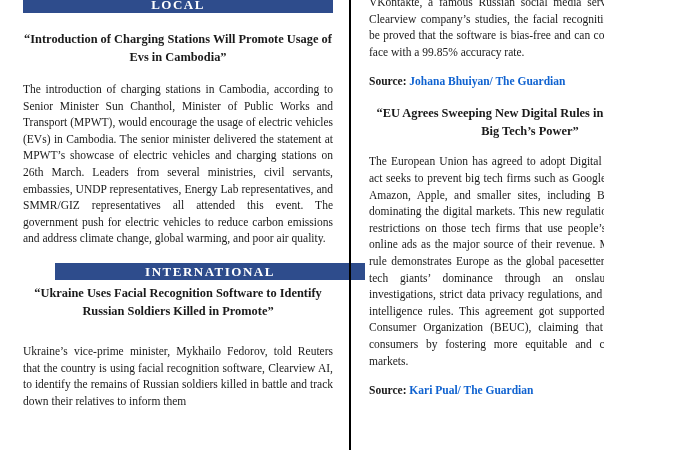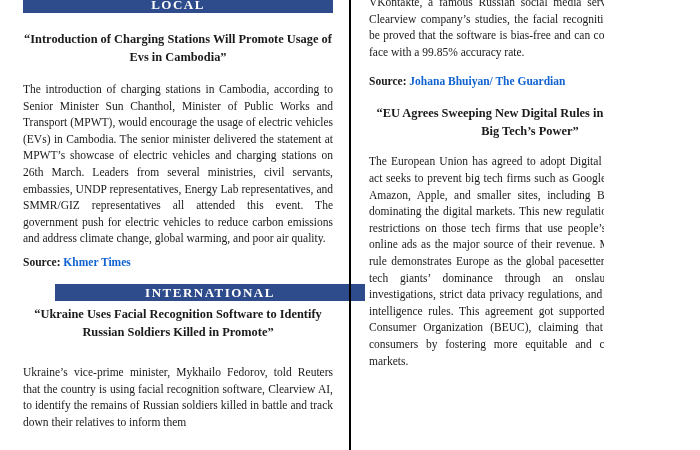--- a/index.html
+++ b/index.html
@@ -73,24 +73,20 @@
 <div class="page">
 
   <div class="col-left">
 
     <div class="section-banner banner-top-cut">LOCAL</div>
 
     <div class="article-title t1" style="margin-top:17px;">“Introduction of Charging Stations Will Promote Usage of Evs in Cambodia”</div>
 
     <div class="body-text" style="margin-top:15px;">The introduction of charging stations in Cambodia, according to Senior Minister Sun Chanthol, Minister of Public Works and Transport (MPWT), would encourage the usage of electric vehicles (EVs) in Cambodia. The senior minister delivered the statement at MPWT’s showcase of electric vehicles and charging stations on 26th March. Leaders from several ministries, civil servants, embassies, UNDP representatives, Energy Lab representatives, and SMMR/GIZ representatives all attended this event. The government push for electric vehicles to reduce carbon emissions and address climate change, global warming, and poor air quality.</div>
 
-    <div class="source-line" style="margin-top:9px;">
-      <span>Source: </span>
-      <span class="source-link">Khmer Times</span>
-    </div>
 
     <div class="section-banner" style="margin-top:16px;margin-left:32px;">INTERNATIONAL</div>
 
     <div class="article-title" style="margin-top:4px;">“Ukraine Uses Facial Recognition Software to Identify Russian Soldiers Killed in Promote”</div>
 
     <div class="body-text" style="margin-top:23px;">Ukraine’s vice-prime minister, Mykhailo Fedorov, told Reuters that the country is using facial recognition software, Clearview AI, to identify the remains of Russian soldiers killed in battle and track down their relatives to inform them</div>
   </div>
 
   <div class="divider"></div>
 
@@ -100,15 +96,19 @@
 
     <div class="source-line" style="margin-top:15px;">
       <span>Source: </span>
       <span class="source-link">Johana Bhuiyan/ The Guardian</span>
     </div>
 
     <div class="article-title" style="margin-top:17px;">“EU Agrees Sweeping New Digital Rules in Effort to Curb Big Tech’s Power”</div>
 
     <div class="body-text" style="margin-top:13px;">The European Union has agreed to adopt Digital Markets Act. This act seeks to prevent big tech firms such as Google, Microsoft, Meta, Amazon, Apple, and smaller sites, including Booking.com, from dominating the digital markets. This new regulation would put more restrictions on those tech firms that use people’s data for targeted online ads as the major source of their revenue. Moreover, this new rule demonstrates Europe as the global pacesetter in efforts to limit tech giants’ dominance through an onslaught of antitrust investigations, strict data privacy regulations, and proposed artificial intelligence rules. This agreement got supported by the European Consumer Organization (BEUC), claiming that it would benefit consumers by fostering more equitable and competitive digital markets.</div>
 
+    <div class="source-line" style="margin-top:15px;">
+      <span>Source: </span>
+      <span class="source-link">Kari Pual/ The Guardian</span>
+    </div>
   </div>
 
 </div>
 
 </body></html>

